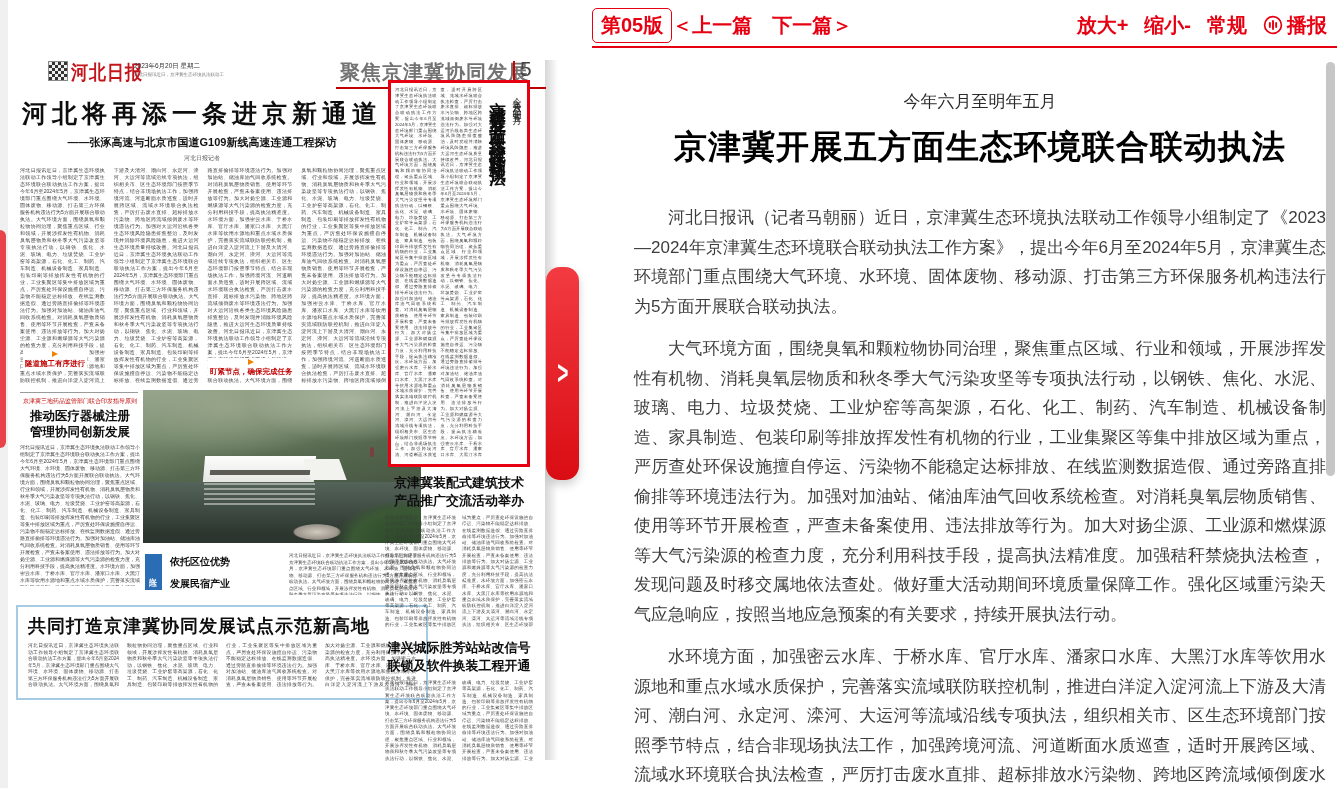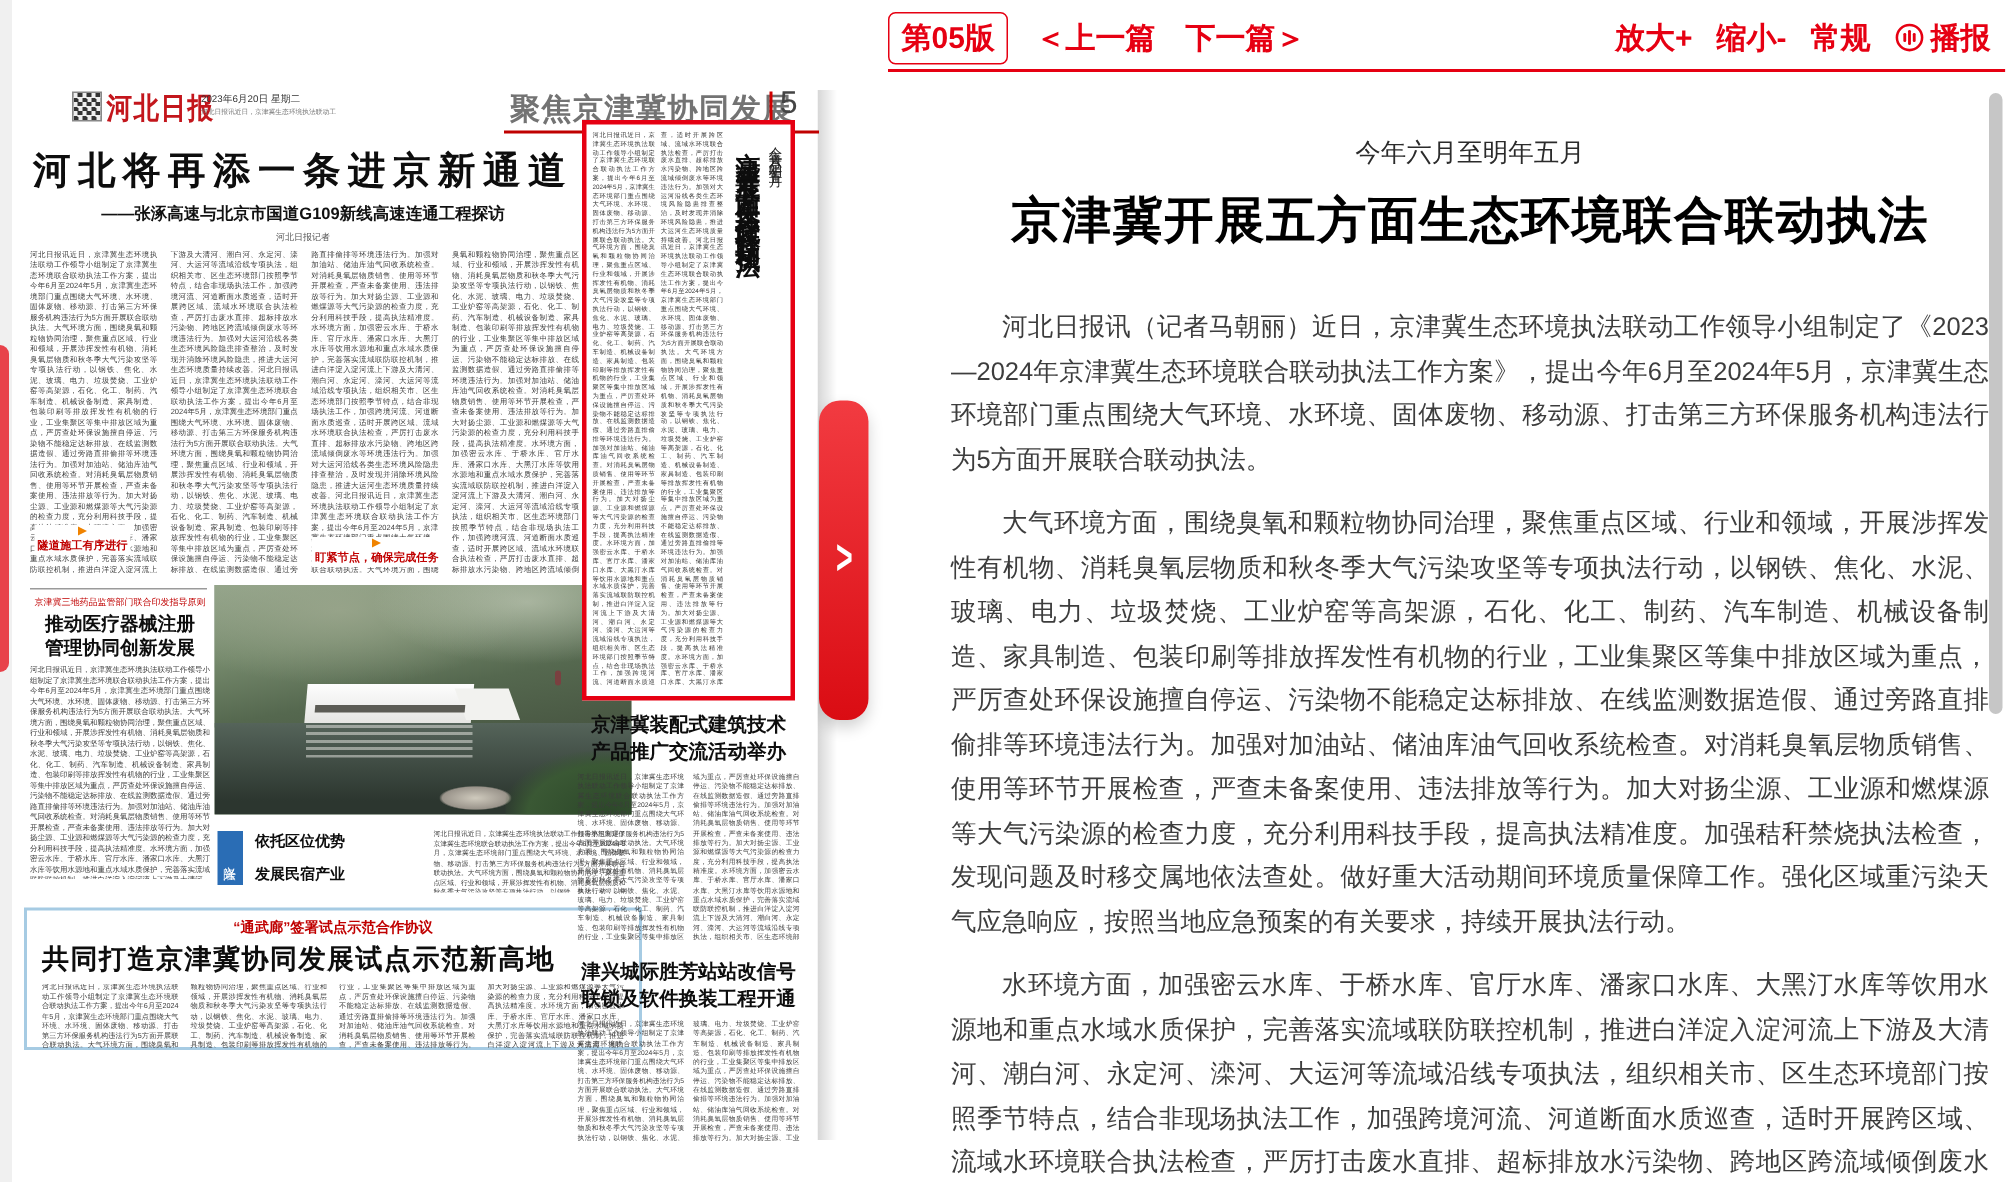--- a/index.html
+++ b/index.html
@@ -3,21 +3,21 @@
 <meta charset="utf-8">
 <style>
   html,body{margin:0;padding:0;background:#fff;}
   .app{position:relative;width:1337px;height:788px;overflow:hidden;background:#fff;
        font-family:"Liberation Sans","DejaVu Sans",sans-serif;}
   .abs{position:absolute;}
 
   
   .toolbar{position:absolute;left:592px;top:8px;right:10px;height:34px;display:flex;align-items:center;color:#e60012;font-size:20px;}
   .page-badge{border:1.5px solid #e60012;border-radius:5px;padding:3px 8px;font-weight:bold;cursor:pointer;}
-  .nav-group{display:flex;gap:20px;margin-left:18px;font-weight:bold;}
+  .nav-group{display:flex;gap:20px;font-weight:bold;}
   .nav-group span{cursor:pointer;}
   .tb-spacer{flex:1;}
   .right-group{display:flex;gap:16px;align-items:center;font-weight:bold;}
   .right-group span{cursor:pointer;}
   .broadcast{display:flex;align-items:center;gap:4px;}
   .tb-underline{position:absolute;left:592px;right:0;top:46px;height:2px;background:#e60012;}
 
   
   .reader{position:absolute;left:634px;top:56px;width:692px;color:#3d3d3d;}
   .kicker{margin-top:34px;text-align:center;font-size:17px;color:#2b2b2b;}
@@ -206,21 +206,20 @@
     <div class="abs caption">
       <div class="cap-tag">兴隆</div>
       <div class="cap-title">
         <div>依托区位优势</div>
         <div>发展民宿产业</div>
       </div>
       <div class="cap-text fill-repeat">河北日报讯近日，京津冀生态环境执法联动工作领导小组制定了京津冀生态环境联合联动执法工作方案，提出今年6月至2024年5月，京津冀生态环境部门重点围绕大气环境、水环境、固体废物、移动源、打击第三方环保服务机构违法行为5方面开展联合联动执法。大气环境方面，围绕臭氧和颗粒物协同治理，聚焦重点区域、行业和领域，开展涉挥发性有机物、消耗臭氧层物质和秋冬季大气污染攻坚等专项执法行动，以钢铁、焦化、水泥、玻璃、电力、垃圾焚烧、工业炉窑等高架源，石化、化工、制药、汽车制造、机械设备制造、家具制造、包装印刷等排放挥发性有机物的行业，工业集聚区等集中排放区域为重点，严厉查处环保设施擅自停运、污染物不能稳定达标排放、在线监测数据造假、通过旁路直排偷排等环境违法行为。加强对加油站、储油库油气回收系统检查。对消耗臭氧层物质销售、使用等环节开展检查，严查未备案使用、违法排放等行为。加大对扬尘源、工业源和燃煤源等大气污染源的检查力度，充分利用科技手段，提高执法精准度。水环境方面，加强密云水库、于桥水库、官厅水库、潘家口水库、大黑汀水库等饮用水源地和重点水域水质保护，完善落实流域联防联控机制，推进白洋淀入淀河流上下游及大清河、潮白河、永定河、滦河、大运河等流域沿线专项执法，组织相关市、区生态环境部门按照季节特点，结合非现场执法工作，加强跨境河流、河道断面水质巡查，适时开展跨区域、流域水环境联合执法检查，严厉打击废水直排、超标排放水污染物、跨地区跨流域倾倒废水等环境违法行为。加强对大运河沿线各类生态环境风险隐患排查整治，及时发现并消除环境风险隐患，推进大运河生态环境质量持续改善。</div>
     </div>
 
     <div class="abs coop">
-      <div class="coop-kicker">“通武廊”签署试点示范合作协议</div>
       <div class="coop-title">共同打造京津冀协同发展试点示范新高地</div>
       <div class="coop-body fill-repeat">河北日报讯近日，京津冀生态环境执法联动工作领导小组制定了京津冀生态环境联合联动执法工作方案，提出今年6月至2024年5月，京津冀生态环境部门重点围绕大气环境、水环境、固体废物、移动源、打击第三方环保服务机构违法行为5方面开展联合联动执法。大气环境方面，围绕臭氧和颗粒物协同治理，聚焦重点区域、行业和领域，开展涉挥发性有机物、消耗臭氧层物质和秋冬季大气污染攻坚等专项执法行动，以钢铁、焦化、水泥、玻璃、电力、垃圾焚烧、工业炉窑等高架源，石化、化工、制药、汽车制造、机械设备制造、家具制造、包装印刷等排放挥发性有机物的行业，工业集聚区等集中排放区域为重点，严厉查处环保设施擅自停运、污染物不能稳定达标排放、在线监测数据造假、通过旁路直排偷排等环境违法行为。加强对加油站、储油库油气回收系统检查。对消耗臭氧层物质销售、使用等环节开展检查，严查未备案使用、违法排放等行为。加大对扬尘源、工业源和燃煤源等大气污染源的检查力度，充分利用科技手段，提高执法精准度。水环境方面，加强密云水库、于桥水库、官厅水库、潘家口水库、大黑汀水库等饮用水源地和重点水域水质保护，完善落实流域联防联控机制，推进白洋淀入淀河流上下游及大清河、潮白河、永定河、滦河、大运河等流域沿线专项执法，组织相关市、区生态环境部门按照季节特点，结合非现场执法工作，加强跨境河流、河道断面水质巡查，适时开展跨区域、流域水环境联合执法检查，严厉打击废水直排、超标排放水污染物、跨地区跨流域倾倒废水等环境违法行为。加强对大运河沿线各类生态环境风险隐患排查整治，及时发现并消除环境风险隐患，推进大运河生态环境质量持续改善。河北日报讯近日，京津冀生态环境执法联动工作领导小组制定了京津冀生态环境联合联动执法工作方案，提出今年6月至2024年5月，京津冀生态环境部门重点围绕大气环境、水环境、固体废物、移动源、打击第三方环保服务机构违法行为5方面开展联合联动执法。大气环境方面，围绕臭氧和颗粒物协同治理，聚焦重点区域、行业和领域，开展涉挥发性有机物、消耗臭氧层物质和秋冬季大气污染攻坚等专项执法行动，以钢铁、焦化、水泥、玻璃、电力、垃圾焚烧、工业炉窑等高架源，石化、化工、制药、汽车制造、机械设备制造、家具制造、包装印刷等排放挥发性有机物的行业，工业集聚区等集中排放区域为重点，严厉查处环保设施擅自停运、污染物不能稳定达标排放、在线监测数据造假、通过旁路直排偷排等环境违法行为。加强对加油站、储油库油气回收系统检查。对消耗臭氧层物质销售、使用等环节开展检查，严查未备案使用、违法排放等行为。加大对扬尘源、工业源和燃煤源等大气污染源的检查力度，充分利用科技手段，提高执法精准度。水环境方面，加强密云水库、于桥水库、官厅水库、潘家口水库、大黑汀水库等饮用水源地和重点水域水质保护，完善落实流域联防联控机制，推进白洋淀入淀河流上下游及大清河、潮白河、永定河、滦河、大运河等流域沿线专项执法，组织相关市、区生态环境部门按照季节特点，结合非现场执法工作，加强跨境河流、河道断面水质巡查，适时开展跨区域、流域水环境联合执法检查，严厉打击废水直排、超标排放水污染物、跨地区跨流域倾倒废水等环境违法行为。加强对大运河沿线各类生态环境风险隐患排查整治，及时发现并消除环境风险隐患，推进大运河生态环境质量持续改善。河北日报讯近日，京津冀生态环境执法联动工作领导小组制定了京津冀生态环境联合联动执法工作方案，提出今年6月至2024年5月，京津冀生态环境部门重点围绕大气环境、水环境、固体废物、移动源、打击第三方环保服务机构违法行为5方面开展联合联动执法。大气环境方面，围绕臭氧和颗粒物协同治理，聚焦重点区域、行业和领域，开展涉挥发性有机物、消耗臭氧层物质和秋冬季大气污染攻坚等专项执法行动，以钢铁、焦化、水泥、玻璃、电力、垃圾焚烧、工业炉窑等高架源，石化、化工、制药、汽车制造、机械设备制造、家具制造、包装印刷等排放挥发性有机物的行业，工业集聚区等集中排放区域为重点，严厉查处环保设施擅自停运、污染物不能稳定达标排放、在线监测数据造假、通过旁路直排偷排等环境违法行为。加强对加油站、储油库油气回收系统检查。对消耗臭氧层物质销售、使用等环节开展检查，严查未备案使用、违法排放等行为。加大对扬尘源、工业源和燃煤源等大气污染源的检查力度，充分利用科技手段，提高执法精准度。水环境方面，加强密云水库、于桥水库、官厅水库、潘家口水库、大黑汀水库等饮用水源地和重点水域水质保护，完善落实流域联防联控机制，推进白洋淀入淀河流上下游及大清河、潮白河、永定河、滦河、大运河等流域沿线专项执法，组织相关市、区生态环境部门按照季节特点，结合非现场执法工作，加强跨境河流、河道断面水质巡查，适时开展跨区域、流域水环境联合执法检查，严厉打击废水直排、超标排放水污染物、跨地区跨流域倾倒废水等环境违法行为。加强对大运河沿线各类生态环境风险隐患排查整治，及时发现并消除环境风险隐患，推进大运河生态环境质量持续改善。河北日报讯近日，京津冀生态环境执法联动工作领导小组制定了京津冀生态环境联合联动执法工作方案，提出今年6月至2024年5月，京津冀生态环境部门重点围绕大气环境、水环境、固体废物、移动源、打击第三方环保服务机构违法行为5方面开展联合联动执法。大气环境方面，围绕臭氧和颗粒物协同治理，聚焦重点区域、行业和领域，开展涉挥发性有机物、消耗臭氧层物质和秋冬季大气污染攻坚等专项执法行动，以钢铁、焦化、水泥、玻璃、电力、垃圾焚烧、工业炉窑等高架源，石化、化工、制药、汽车制造、机械设备制造、家具制造、包装印刷等排放挥发性有机物的行业，工业集聚区等集中排放区域为重点，严厉查处环保设施擅自停运、污染物不能稳定达标排放、在线监测数据造假、通过旁路直排偷排等环境违法行为。加强对加油站、储油库油气回收系统检查。对消耗臭氧层物质销售、使用等环节开展检查，严查未备案使用、违法排放等行为。加大对扬尘源、工业源和燃煤源等大气污染源的检查力度，充分利用科技手段，提高执法精准度。水环境方面，加强密云水库、于桥水库、官厅水库、潘家口水库、大黑汀水库等饮用水源地和重点水域水质保护，完善落实流域联防联控机制，推进白洋淀入淀河流上下游及大清河、潮白河、永定河、滦河、大运河等流域沿线专项执法，组织相关市、区生态环境部门按照季节特点，结合非现场执法工作，加强跨境河流、河道断面水质巡查，适时开展跨区域、流域水环境联合执法检查，严厉打击废水直排、超标排放水污染物、跨地区跨流域倾倒废水等环境违法行为。加强对大运河沿线各类生态环境风险隐患排查整治，及时发现并消除环境风险隐患，推进大运河生态环境质量持续改善。河北日报讯近日，京津冀生态环境执法联动工作领导小组制定了京津冀生态环境联合联动执法工作方案，提出今年6月至2024年5月，京津冀生态环境部门重点围绕大气环境、水环境、固体废物、移动源、打击第三方环保服务机构违法行为5方面开展联合联动执法。大气环境方面，围绕臭氧和颗粒物协同治理，聚焦重点区域、行业和领域，开展涉挥发性有机物、消耗臭氧层物质和秋冬季大气污染攻坚等专项执法行动，以钢铁、焦化、水泥、玻璃、电力、垃圾焚烧、工业炉窑等高架源，石化、化工、制药、汽车制造、机械设备制造、家具制造、包装印刷等排放挥发性有机物的行业，工业集聚区等集中排放区域为重点，严厉查处环保设施擅自停运、污染物不能稳定达标排放、在线监测数据造假、通过旁路直排偷排等环境违法行为。加强对加油站、储油库油气回收系统检查。对消耗臭氧层物质销售、使用等环节开展检查，严查未备案使用、违法排放等行为。加大对扬尘源、工业源和燃煤源等大气污染源的检查力度，充分利用科技手段，提高执法精准度。水环境方面，加强密云水库、于桥水库、官厅水库、潘家口水库、大黑汀水库等饮用水源地和重点水域水质保护，完善落实流域联防联控机制，推进白洋淀入淀河流上下游及大清河、潮白河、永定河、滦河、大运河等流域沿线专项执法，组织相关市、区生态环境部门按照季节特点，结合非现场执法工作，加强跨境河流、河道断面水质巡查，适时开展跨区域、流域水环境联合执法检查，严厉打击废水直排、超标排放水污染物、跨地区跨流域倾倒废水等环境违法行为。加强对大运河沿线各类生态环境风险隐患排查整治，及时发现并消除环境风险隐患，推进大运河生态环境质量持续改善。河北日报讯近日，京津冀生态环境执法联动工作领导小组制定了京津冀生态环境联合联动执法工作方案，提出今年6月至2024年5月，京津冀生态环境部门重点围绕大气环境、水环境、固体废物、移动源、打击第三方环保服务机构违法行为5方面开展联合联动执法。大气环境方面，围绕臭氧和颗粒物协同治理，聚焦重点区域、行业和领域，开展涉挥发性有机物、消耗臭氧层物质和秋冬季大气污染攻坚等专项执法行动，以钢铁、焦化、水泥、玻璃、电力、垃圾焚烧、工业炉窑等高架源，石化、化工、制药、汽车制造、机械设备制造、家具制造、包装印刷等排放挥发性有机物的行业，工业集聚区等集中排放区域为重点，严厉查处环保设施擅自停运、污染物不能稳定达标排放、在线监测数据造假、通过旁路直排偷排等环境违法行为。加强对加油站、储油库油气回收系统检查。对消耗臭氧层物质销售、使用等环节开展检查，严查未备案使用、违法排放等行为。加大对扬尘源、工业源和燃煤源等大气污染源的检查力度，充分利用科技手段，提高执法精准度。水环境方面，加强密云水库、于桥水库、官厅水库、潘家口水库、大黑汀水库等饮用水源地和重点水域水质保护，完善落实流域联防联控机制，推进白洋淀入淀河流上下游及大清河、潮白河、永定河、滦河、大运河等流域沿线专项执法，组织相关市、区生态环境部门按照季节特点，结合非现场执法工作，加强跨境河流、河道断面水质巡查，适时开展跨区域、流域水环境联合执法检查，严厉打击废水直排、超标排放水污染物、跨地区跨流域倾倒废水等环境违法行为。加强对大运河沿线各类生态环境风险隐患排查整治，及时发现并消除环境风险隐患，推进大运河生态环境质量持续改善。河北日报讯近日，京津冀生态环境执法联动工作领导小组制定了京津冀生态环境联合联动执法工作方案，提出今年6月至2024年5月，京津冀生态环境部门重点围绕大气环境、水环境、固体废物、移动源、打击第三方环保服务机构违法行为5方面开展联合联动执法。大气环境方面，围绕臭氧和颗粒物协同治理，聚焦重点区域、行业和领域，开展涉挥发性有机物、消耗臭氧层物质和秋冬季大气污染攻坚等专项执法行动，以钢铁、焦化、水泥、玻璃、电力、垃圾焚烧、工业炉窑等高架源，石化、化工、制药、汽车制造、机械设备制造、家具制造、包装印刷等排放挥发性有机物的行业，工业集聚区等集中排放区域为重点，严厉查处环保设施擅自停运、污染物不能稳定达标排放、在线监测数据造假、通过旁路直排偷排等环境违法行为。加强对加油站、储油库油气回收系统检查。对消耗臭氧层物质销售、使用等环节开展检查，严查未备案使用、违法排放等行为。加大对扬尘源、工业源和燃煤源等大气污染源的检查力度，充分利用科技手段，提高执法精准度。水环境方面，加强密云水库、于桥水库、官厅水库、潘家口水库、大黑汀水库等饮用水源地和重点水域水质保护，完善落实流域联防联控机制，推进白洋淀入淀河流上下游及大清河、潮白河、永定河、滦河、大运河等流域沿线专项执法，组织相关市、区生态环境部门按照季节特点，结合非现场执法工作，加强跨境河流、河道断面水质巡查，适时开展跨区域、流域水环境联合执法检查，严厉打击废水直排、超标排放水污染物、跨地区跨流域倾倒废水等环境违法行为。加强对大运河沿线各类生态环境风险隐患排查整治，及时发现并消除环境风险隐患，推进大运河生态环境质量持续改善。</div>
     </div>
 
     <div class="abs hl-rect">
       <div class="hl-body fill-repeat">河北日报讯近日，京津冀生态环境执法联动工作领导小组制定了京津冀生态环境联合联动执法工作方案，提出今年6月至2024年5月，京津冀生态环境部门重点围绕大气环境、水环境、固体废物、移动源、打击第三方环保服务机构违法行为5方面开展联合联动执法。大气环境方面，围绕臭氧和颗粒物协同治理，聚焦重点区域、行业和领域，开展涉挥发性有机物、消耗臭氧层物质和秋冬季大气污染攻坚等专项执法行动，以钢铁、焦化、水泥、玻璃、电力、垃圾焚烧、工业炉窑等高架源，石化、化工、制药、汽车制造、机械设备制造、家具制造、包装印刷等排放挥发性有机物的行业，工业集聚区等集中排放区域为重点，严厉查处环保设施擅自停运、污染物不能稳定达标排放、在线监测数据造假、通过旁路直排偷排等环境违法行为。加强对加油站、储油库油气回收系统检查。对消耗臭氧层物质销售、使用等环节开展检查，严查未备案使用、违法排放等行为。加大对扬尘源、工业源和燃煤源等大气污染源的检查力度，充分利用科技手段，提高执法精准度。水环境方面，加强密云水库、于桥水库、官厅水库、潘家口水库、大黑汀水库等饮用水源地和重点水域水质保护，完善落实流域联防联控机制，推进白洋淀入淀河流上下游及大清河、潮白河、永定河、滦河、大运河等流域沿线专项执法，组织相关市、区生态环境部门按照季节特点，结合非现场执法工作，加强跨境河流、河道断面水质巡查，适时开展跨区域、流域水环境联合执法检查，严厉打击废水直排、超标排放水污染物、跨地区跨流域倾倒废水等环境违法行为。加强对大运河沿线各类生态环境风险隐患排查整治，及时发现并消除环境风险隐患，推进大运河生态环境质量持续改善。河北日报讯近日，京津冀生态环境执法联动工作领导小组制定了京津冀生态环境联合联动执法工作方案，提出今年6月至2024年5月，京津冀生态环境部门重点围绕大气环境、水环境、固体废物、移动源、打击第三方环保服务机构违法行为5方面开展联合联动执法。大气环境方面，围绕臭氧和颗粒物协同治理，聚焦重点区域、行业和领域，开展涉挥发性有机物、消耗臭氧层物质和秋冬季大气污染攻坚等专项执法行动，以钢铁、焦化、水泥、玻璃、电力、垃圾焚烧、工业炉窑等高架源，石化、化工、制药、汽车制造、机械设备制造、家具制造、包装印刷等排放挥发性有机物的行业，工业集聚区等集中排放区域为重点，严厉查处环保设施擅自停运、污染物不能稳定达标排放、在线监测数据造假、通过旁路直排偷排等环境违法行为。加强对加油站、储油库油气回收系统检查。对消耗臭氧层物质销售、使用等环节开展检查，严查未备案使用、违法排放等行为。加大对扬尘源、工业源和燃煤源等大气污染源的检查力度，充分利用科技手段，提高执法精准度。水环境方面，加强密云水库、于桥水库、官厅水库、潘家口水库、大黑汀水库等饮用水源地和重点水域水质保护，完善落实流域联防联控机制，推进白洋淀入淀河流上下游及大清河、潮白河、永定河、滦河、大运河等流域沿线专项执法，组织相关市、区生态环境部门按照季节特点，结合非现场执法工作，加强跨境河流、河道断面水质巡查，适时开展跨区域、流域水环境联合执法检查，严厉打击废水直排、超标排放水污染物、跨地区跨流域倾倒废水等环境违法行为。加强对大运河沿线各类生态环境风险隐患排查整治，及时发现并消除环境风险隐患，推进大运河生态环境质量持续改善。河北日报讯近日，京津冀生态环境执法联动工作领导小组制定了京津冀生态环境联合联动执法工作方案，提出今年6月至2024年5月，京津冀生态环境部门重点围绕大气环境、水环境、固体废物、移动源、打击第三方环保服务机构违法行为5方面开展联合联动执法。大气环境方面，围绕臭氧和颗粒物协同治理，聚焦重点区域、行业和领域，开展涉挥发性有机物、消耗臭氧层物质和秋冬季大气污染攻坚等专项执法行动，以钢铁、焦化、水泥、玻璃、电力、垃圾焚烧、工业炉窑等高架源，石化、化工、制药、汽车制造、机械设备制造、家具制造、包装印刷等排放挥发性有机物的行业，工业集聚区等集中排放区域为重点，严厉查处环保设施擅自停运、污染物不能稳定达标排放、在线监测数据造假、通过旁路直排偷排等环境违法行为。加强对加油站、储油库油气回收系统检查。对消耗臭氧层物质销售、使用等环节开展检查，严查未备案使用、违法排放等行为。加大对扬尘源、工业源和燃煤源等大气污染源的检查力度，充分利用科技手段，提高执法精准度。水环境方面，加强密云水库、于桥水库、官厅水库、潘家口水库、大黑汀水库等饮用水源地和重点水域水质保护，完善落实流域联防联控机制，推进白洋淀入淀河流上下游及大清河、潮白河、永定河、滦河、大运河等流域沿线专项执法，组织相关市、区生态环境部门按照季节特点，结合非现场执法工作，加强跨境河流、河道断面水质巡查，适时开展跨区域、流域水环境联合执法检查，严厉打击废水直排、超标排放水污染物、跨地区跨流域倾倒废水等环境违法行为。加强对大运河沿线各类生态环境风险隐患排查整治，及时发现并消除环境风险隐患，推进大运河生态环境质量持续改善。河北日报讯近日，京津冀生态环境执法联动工作领导小组制定了京津冀生态环境联合联动执法工作方案，提出今年6月至2024年5月，京津冀生态环境部门重点围绕大气环境、水环境、固体废物、移动源、打击第三方环保服务机构违法行为5方面开展联合联动执法。大气环境方面，围绕臭氧和颗粒物协同治理，聚焦重点区域、行业和领域，开展涉挥发性有机物、消耗臭氧层物质和秋冬季大气污染攻坚等专项执法行动，以钢铁、焦化、水泥、玻璃、电力、垃圾焚烧、工业炉窑等高架源，石化、化工、制药、汽车制造、机械设备制造、家具制造、包装印刷等排放挥发性有机物的行业，工业集聚区等集中排放区域为重点，严厉查处环保设施擅自停运、污染物不能稳定达标排放、在线监测数据造假、通过旁路直排偷排等环境违法行为。加强对加油站、储油库油气回收系统检查。对消耗臭氧层物质销售、使用等环节开展检查，严查未备案使用、违法排放等行为。加大对扬尘源、工业源和燃煤源等大气污染源的检查力度，充分利用科技手段，提高执法精准度。水环境方面，加强密云水库、于桥水库、官厅水库、潘家口水库、大黑汀水库等饮用水源地和重点水域水质保护，完善落实流域联防联控机制，推进白洋淀入淀河流上下游及大清河、潮白河、永定河、滦河、大运河等流域沿线专项执法，组织相关市、区生态环境部门按照季节特点，结合非现场执法工作，加强跨境河流、河道断面水质巡查，适时开展跨区域、流域水环境联合执法检查，严厉打击废水直排、超标排放水污染物、跨地区跨流域倾倒废水等环境违法行为。加强对大运河沿线各类生态环境风险隐患排查整治，及时发现并消除环境风险隐患，推进大运河生态环境质量持续改善。河北日报讯近日，京津冀生态环境执法联动工作领导小组制定了京津冀生态环境联合联动执法工作方案，提出今年6月至2024年5月，京津冀生态环境部门重点围绕大气环境、水环境、固体废物、移动源、打击第三方环保服务机构违法行为5方面开展联合联动执法。大气环境方面，围绕臭氧和颗粒物协同治理，聚焦重点区域、行业和领域，开展涉挥发性有机物、消耗臭氧层物质和秋冬季大气污染攻坚等专项执法行动，以钢铁、焦化、水泥、玻璃、电力、垃圾焚烧、工业炉窑等高架源，石化、化工、制药、汽车制造、机械设备制造、家具制造、包装印刷等排放挥发性有机物的行业，工业集聚区等集中排放区域为重点，严厉查处环保设施擅自停运、污染物不能稳定达标排放、在线监测数据造假、通过旁路直排偷排等环境违法行为。加强对加油站、储油库油气回收系统检查。对消耗臭氧层物质销售、使用等环节开展检查，严查未备案使用、违法排放等行为。加大对扬尘源、工业源和燃煤源等大气污染源的检查力度，充分利用科技手段，提高执法精准度。水环境方面，加强密云水库、于桥水库、官厅水库、潘家口水库、大黑汀水库等饮用水源地和重点水域水质保护，完善落实流域联防联控机制，推进白洋淀入淀河流上下游及大清河、潮白河、永定河、滦河、大运河等流域沿线专项执法，组织相关市、区生态环境部门按照季节特点，结合非现场执法工作，加强跨境河流、河道断面水质巡查，适时开展跨区域、流域水环境联合执法检查，严厉打击废水直排、超标排放水污染物、跨地区跨流域倾倒废水等环境违法行为。加强对大运河沿线各类生态环境风险隐患排查整治，及时发现并消除环境风险隐患，推进大运河生态环境质量持续改善。河北日报讯近日，京津冀生态环境执法联动工作领导小组制定了京津冀生态环境联合联动执法工作方案，提出今年6月至2024年5月，京津冀生态环境部门重点围绕大气环境、水环境、固体废物、移动源、打击第三方环保服务机构违法行为5方面开展联合联动执法。大气环境方面，围绕臭氧和颗粒物协同治理，聚焦重点区域、行业和领域，开展涉挥发性有机物、消耗臭氧层物质和秋冬季大气污染攻坚等专项执法行动，以钢铁、焦化、水泥、玻璃、电力、垃圾焚烧、工业炉窑等高架源，石化、化工、制药、汽车制造、机械设备制造、家具制造、包装印刷等排放挥发性有机物的行业，工业集聚区等集中排放区域为重点，严厉查处环保设施擅自停运、污染物不能稳定达标排放、在线监测数据造假、通过旁路直排偷排等环境违法行为。加强对加油站、储油库油气回收系统检查。对消耗臭氧层物质销售、使用等环节开展检查，严查未备案使用、违法排放等行为。加大对扬尘源、工业源和燃煤源等大气污染源的检查力度，充分利用科技手段，提高执法精准度。水环境方面，加强密云水库、于桥水库、官厅水库、潘家口水库、大黑汀水库等饮用水源地和重点水域水质保护，完善落实流域联防联控机制，推进白洋淀入淀河流上下游及大清河、潮白河、永定河、滦河、大运河等流域沿线专项执法，组织相关市、区生态环境部门按照季节特点，结合非现场执法工作，加强跨境河流、河道断面水质巡查，适时开展跨区域、流域水环境联合执法检查，严厉打击废水直排、超标排放水污染物、跨地区跨流域倾倒废水等环境违法行为。加强对大运河沿线各类生态环境风险隐患排查整治，及时发现并消除环境风险隐患，推进大运河生态环境质量持续改善。河北日报讯近日，京津冀生态环境执法联动工作领导小组制定了京津冀生态环境联合联动执法工作方案，提出今年6月至2024年5月，京津冀生态环境部门重点围绕大气环境、水环境、固体废物、移动源、打击第三方环保服务机构违法行为5方面开展联合联动执法。大气环境方面，围绕臭氧和颗粒物协同治理，聚焦重点区域、行业和领域，开展涉挥发性有机物、消耗臭氧层物质和秋冬季大气污染攻坚等专项执法行动，以钢铁、焦化、水泥、玻璃、电力、垃圾焚烧、工业炉窑等高架源，石化、化工、制药、汽车制造、机械设备制造、家具制造、包装印刷等排放挥发性有机物的行业，工业集聚区等集中排放区域为重点，严厉查处环保设施擅自停运、污染物不能稳定达标排放、在线监测数据造假、通过旁路直排偷排等环境违法行为。加强对加油站、储油库油气回收系统检查。对消耗臭氧层物质销售、使用等环节开展检查，严查未备案使用、违法排放等行为。加大对扬尘源、工业源和燃煤源等大气污染源的检查力度，充分利用科技手段，提高执法精准度。水环境方面，加强密云水库、于桥水库、官厅水库、潘家口水库、大黑汀水库等饮用水源地和重点水域水质保护，完善落实流域联防联控机制，推进白洋淀入淀河流上下游及大清河、潮白河、永定河、滦河、大运河等流域沿线专项执法，组织相关市、区生态环境部门按照季节特点，结合非现场执法工作，加强跨境河流、河道断面水质巡查，适时开展跨区域、流域水环境联合执法检查，严厉打击废水直排、超标排放水污染物、跨地区跨流域倾倒废水等环境违法行为。加强对大运河沿线各类生态环境风险隐患排查整治，及时发现并消除环境风险隐患，推进大运河生态环境质量持续改善。</div>
       <div class="hl-title">京津冀开展五方面生态环境联合联动执法</div>
       <div class="hl-kicker">今年六月至明年五月</div>
     </div>
 

